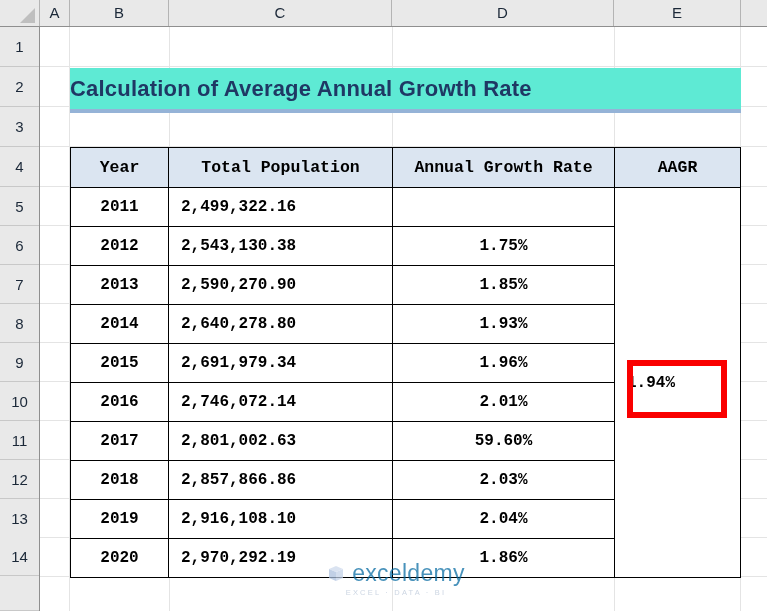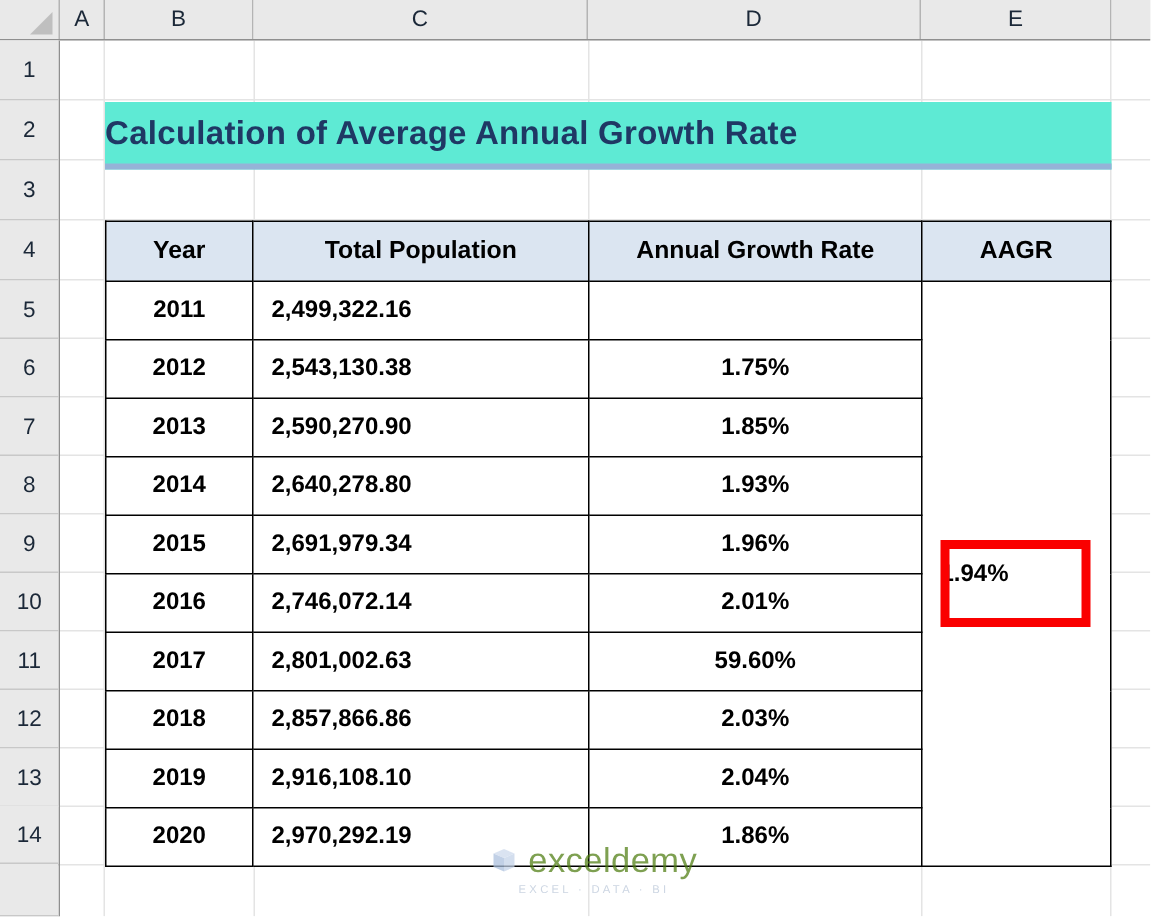--- a/index.html
+++ b/index.html
@@ -141,20 +141,21 @@
     border-collapse: collapse;
     table-layout: fixed;
     font-family: "Liberation Sans", sans-serif;
   }
   #data-table th, #data-table td {
     border: 1px solid #000000;
     box-sizing: border-box;
     font-size: 16px;
     color: #000000;
     padding: 0 12px;
+    font-family: Liberation Mono, monospace;
   }
   #data-table thead th {
     height: 40px;
     background: #dbe5f1;
     font-weight: bold;
     text-align: center;
     font-size: 16.5px;
   }
   #data-table tbody td {
     height: 39px;
@@ -204,21 +205,21 @@
     align-items: center;
     gap: 5px;
   }
   #wm-mark {
     width: 20px; height: 20px;
     position: relative;
     flex: none;
   }
   #wm-name {
     font-size: 23px;
-    color: #4d7c0f;
+    color: #0369a1;
     font-family: "Liberation Sans", sans-serif;
     letter-spacing: 0.3px;
   }
   #wm-sub {
     font-size: 7.5px;
     color: #b9c6d8;
     letter-spacing: 2.2px;
     margin-top: 1px;
     font-family: "Liberation Sans", sans-serif;
   }

